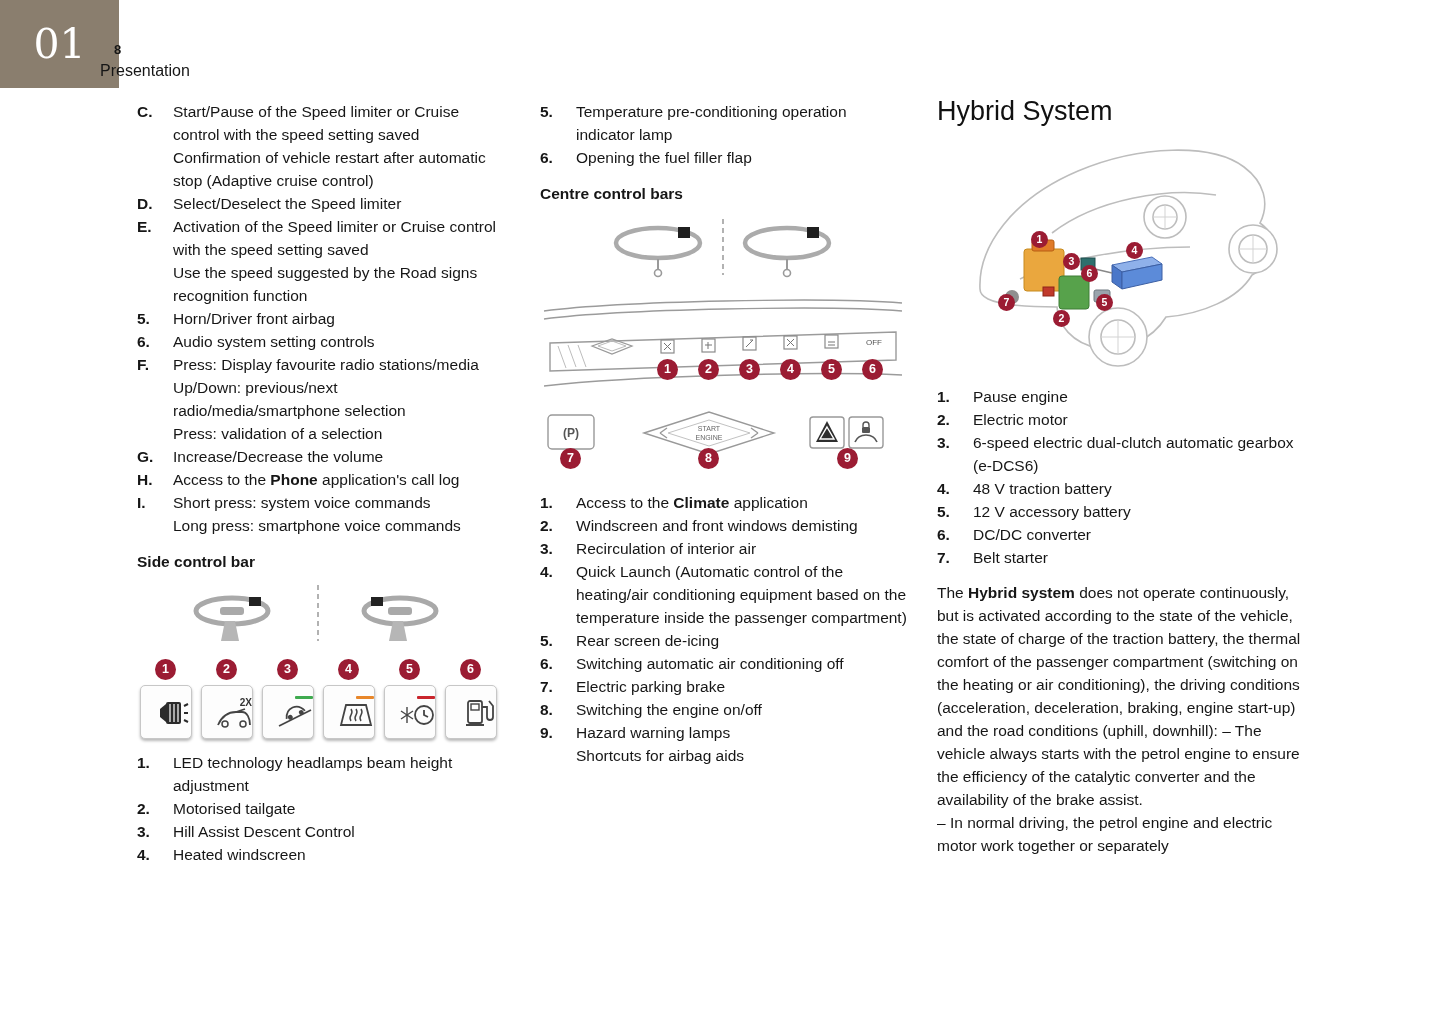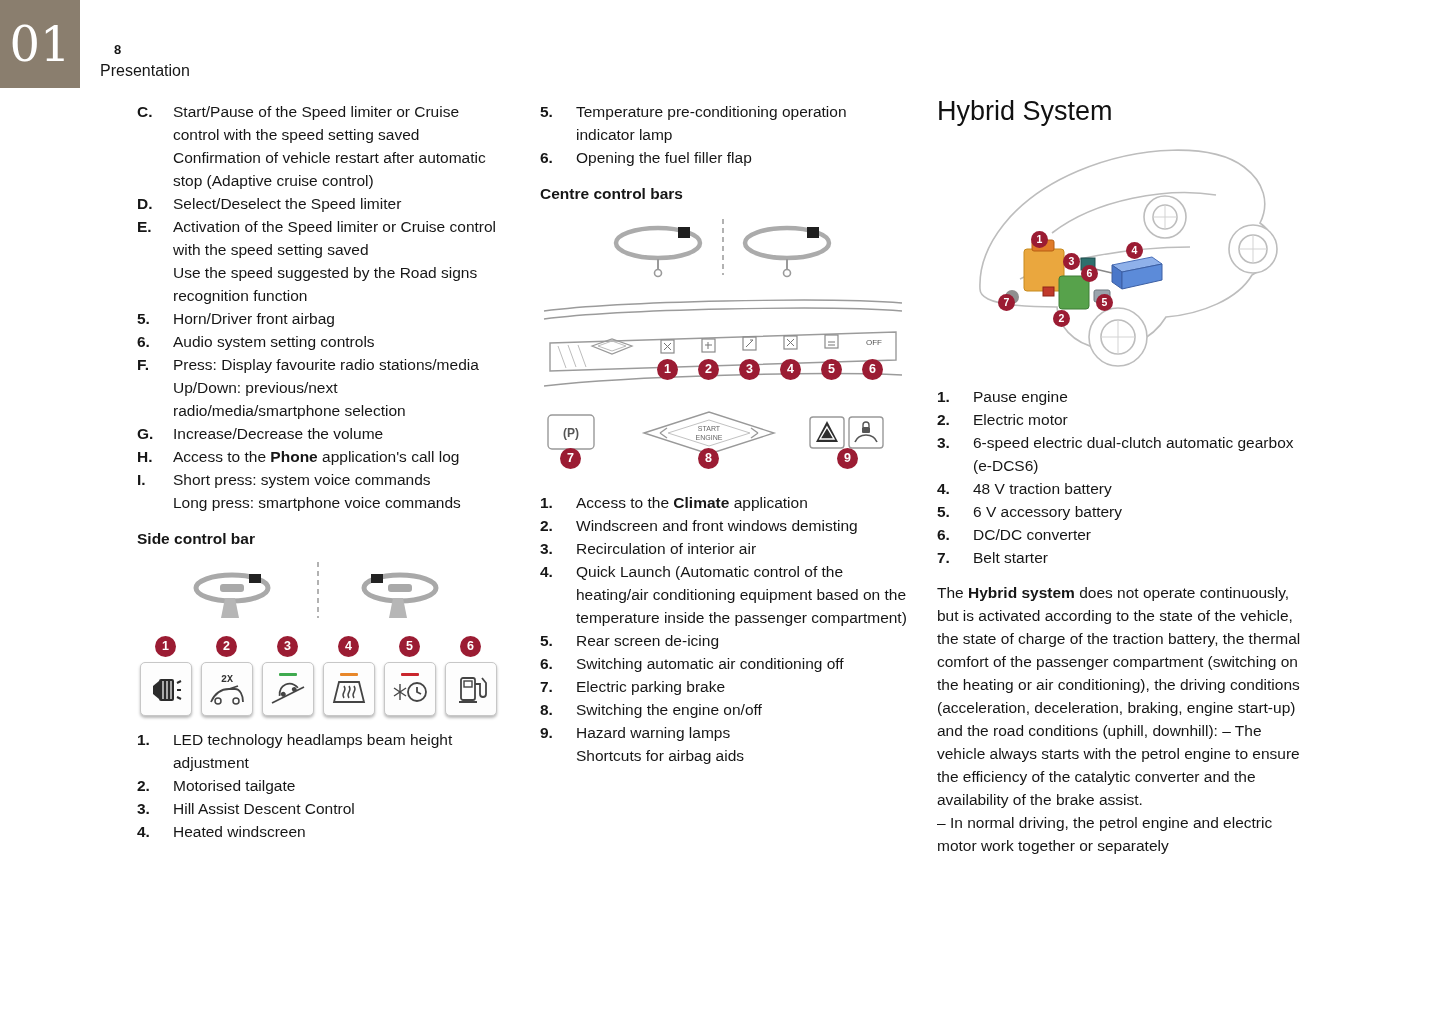--- a/index.html
+++ b/index.html
@@ -6,23 +6,23 @@
     --accent:#9b1c33;
     --chapter-box:#8a7e6e;
     --ind-green:#3faa4f;
     --ind-orange:#e8872a;
     --ind-red:#c9252c;
   }
   *{margin:0;padding:0;box-sizing:border-box;}
   html,body{width:1445px;height:1018px;}
   body{background:#ffffff;font-family:"Liberation Sans",sans-serif;color:#161616;position:relative;overflow:hidden;}
 
-  .chapter-box{position:absolute;left:0;top:0;width:80px;height:88px;background:var(--chapter-box);
+  .chapter-box{position:absolute;left:0;top:0;width:119px;height:88px;background:var(--chapter-box);
     color:#fff;display:flex;align-items:center;justify-content:center;
-    font-family:"DejaVu Serif",serif;font-size:48px;font-weight:400;}
+    font-family:"DejaVu Serif",serif;font-size:41px;font-weight:400;}
   .page-num{position:absolute;left:114px;top:42px;font-size:13px;font-weight:700;}
   .chapter-title{position:absolute;left:100px;top:62px;font-size:16px;}
 
   .col{position:absolute;top:100px;font-size:15.5px;line-height:23px;}
   #col-left{left:137px;width:370px;}
   #col-mid{left:540px;width:368px;}
   #col-right{left:937px;width:368px;}
 
   .li{display:flex;align-items:flex-start;}
   .mk{font-weight:700;width:36px;flex:0 0 36px;}
@@ -38,21 +38,21 @@
 
   
   .side-illus{margin:0 0 12px;}
   .side-callouts{display:flex;margin:8px 0 5px;}
   .side-callouts .callout{margin-left:40px;}
   .side-callouts .callout:first-child{margin-left:18px;}
   .callout{width:21px;height:21px;border-radius:50%;background:var(--accent);color:#fff;
     font-size:12.5px;font-weight:700;text-align:center;line-height:21px;}
   .side-icons{display:flex;}
   .ibx{width:52px;height:54px;border:1px solid #c7c7c7;border-radius:5px;background:#fdfdfd;
-    box-shadow:0 2px 3px rgba(0,0,0,.28);display:flex;flex-direction:column;align-items:center;justify-content:center;margin-left:9px;font-family:Liberation Mono, monospace;}
+    box-shadow:0 2px 3px rgba(0,0,0,.28);display:flex;flex-direction:column;align-items:flex-end;justify-content:center;margin-left:9px;}
   .side-icons .ibx:first-child{margin-left:3px;}
   .ind{width:18px;height:3px;border-radius:1px;margin-bottom:3px;}
   .ind-green{background:var(--ind-green);}
   .ind-orange{background:var(--ind-orange);}
   .ind-red{background:var(--ind-red);}
   .ibx-label{font-size:10px;font-weight:700;color:#333;line-height:11px;}
 
   
   .centre-illus{position:relative;height:266px;margin:4px 0 10px;}
   .ccallout{position:absolute;width:21px;height:21px;border-radius:50%;background:var(--accent);color:#fff;
@@ -105,20 +105,21 @@
     <span class="mk">6.</span>
     <span class="tx">
       <span class="ln">Audio system setting controls</span>
     </span>
   </div>
   <div class="li">
     <span class="mk">F.</span>
     <span class="tx">
       <span class="ln">Press: Display favourite radio stations/media</span>
       <span class="ln">Up/Down: previous/next radio/media/smartphone selection</span>
+      <span class="ln">Press: validation of a selection</span>
     </span>
   </div>
   <div class="li">
     <span class="mk">G.</span>
     <span class="tx">
       <span class="ln">Increase/Decrease the volume</span>
     </span>
   </div>
   <div class="li">
     <span class="mk">H.</span>
@@ -465,21 +466,21 @@
   </div>
   <div class="li">
     <span class="mk">4.</span>
     <span class="tx">
       <span class="ln">48 V traction battery</span>
     </span>
   </div>
   <div class="li">
     <span class="mk">5.</span>
     <span class="tx">
-      <span class="ln">6 V accessory battery</span>
+      <span class="ln">12 V accessory battery</span>
     </span>
   </div>
   <div class="li">
     <span class="mk">6.</span>
     <span class="tx">
       <span class="ln">DC/DC converter</span>
     </span>
   </div>
   <div class="li">
     <span class="mk">7.</span>

